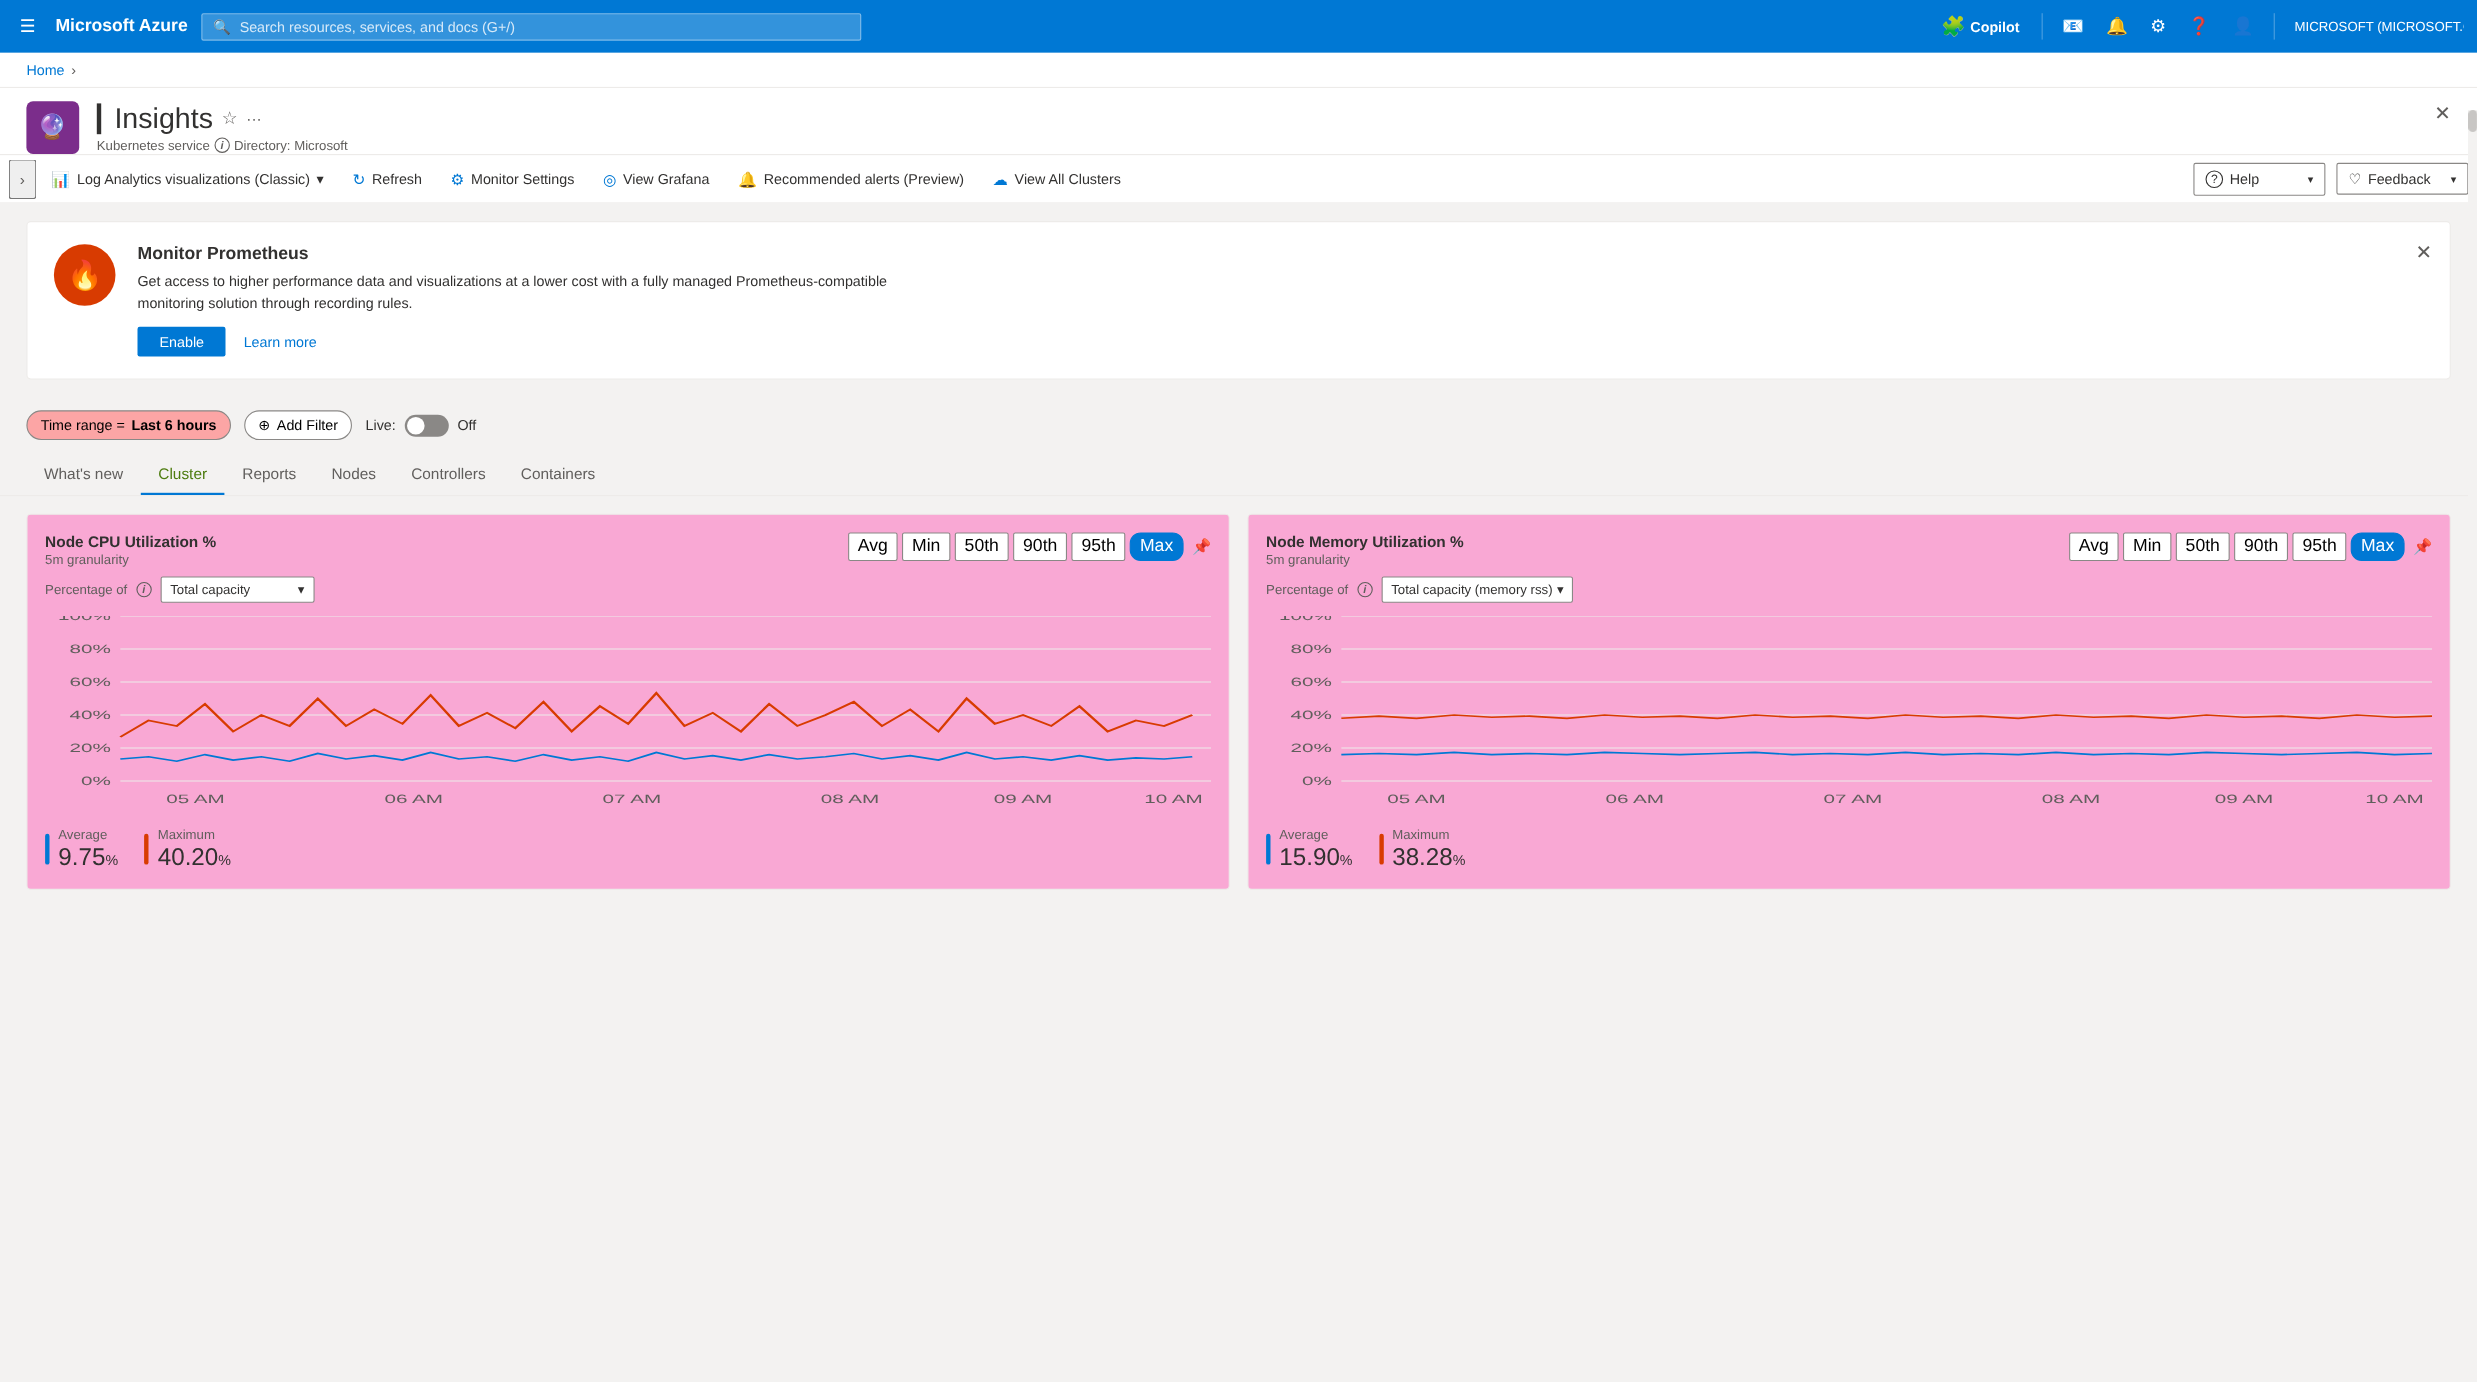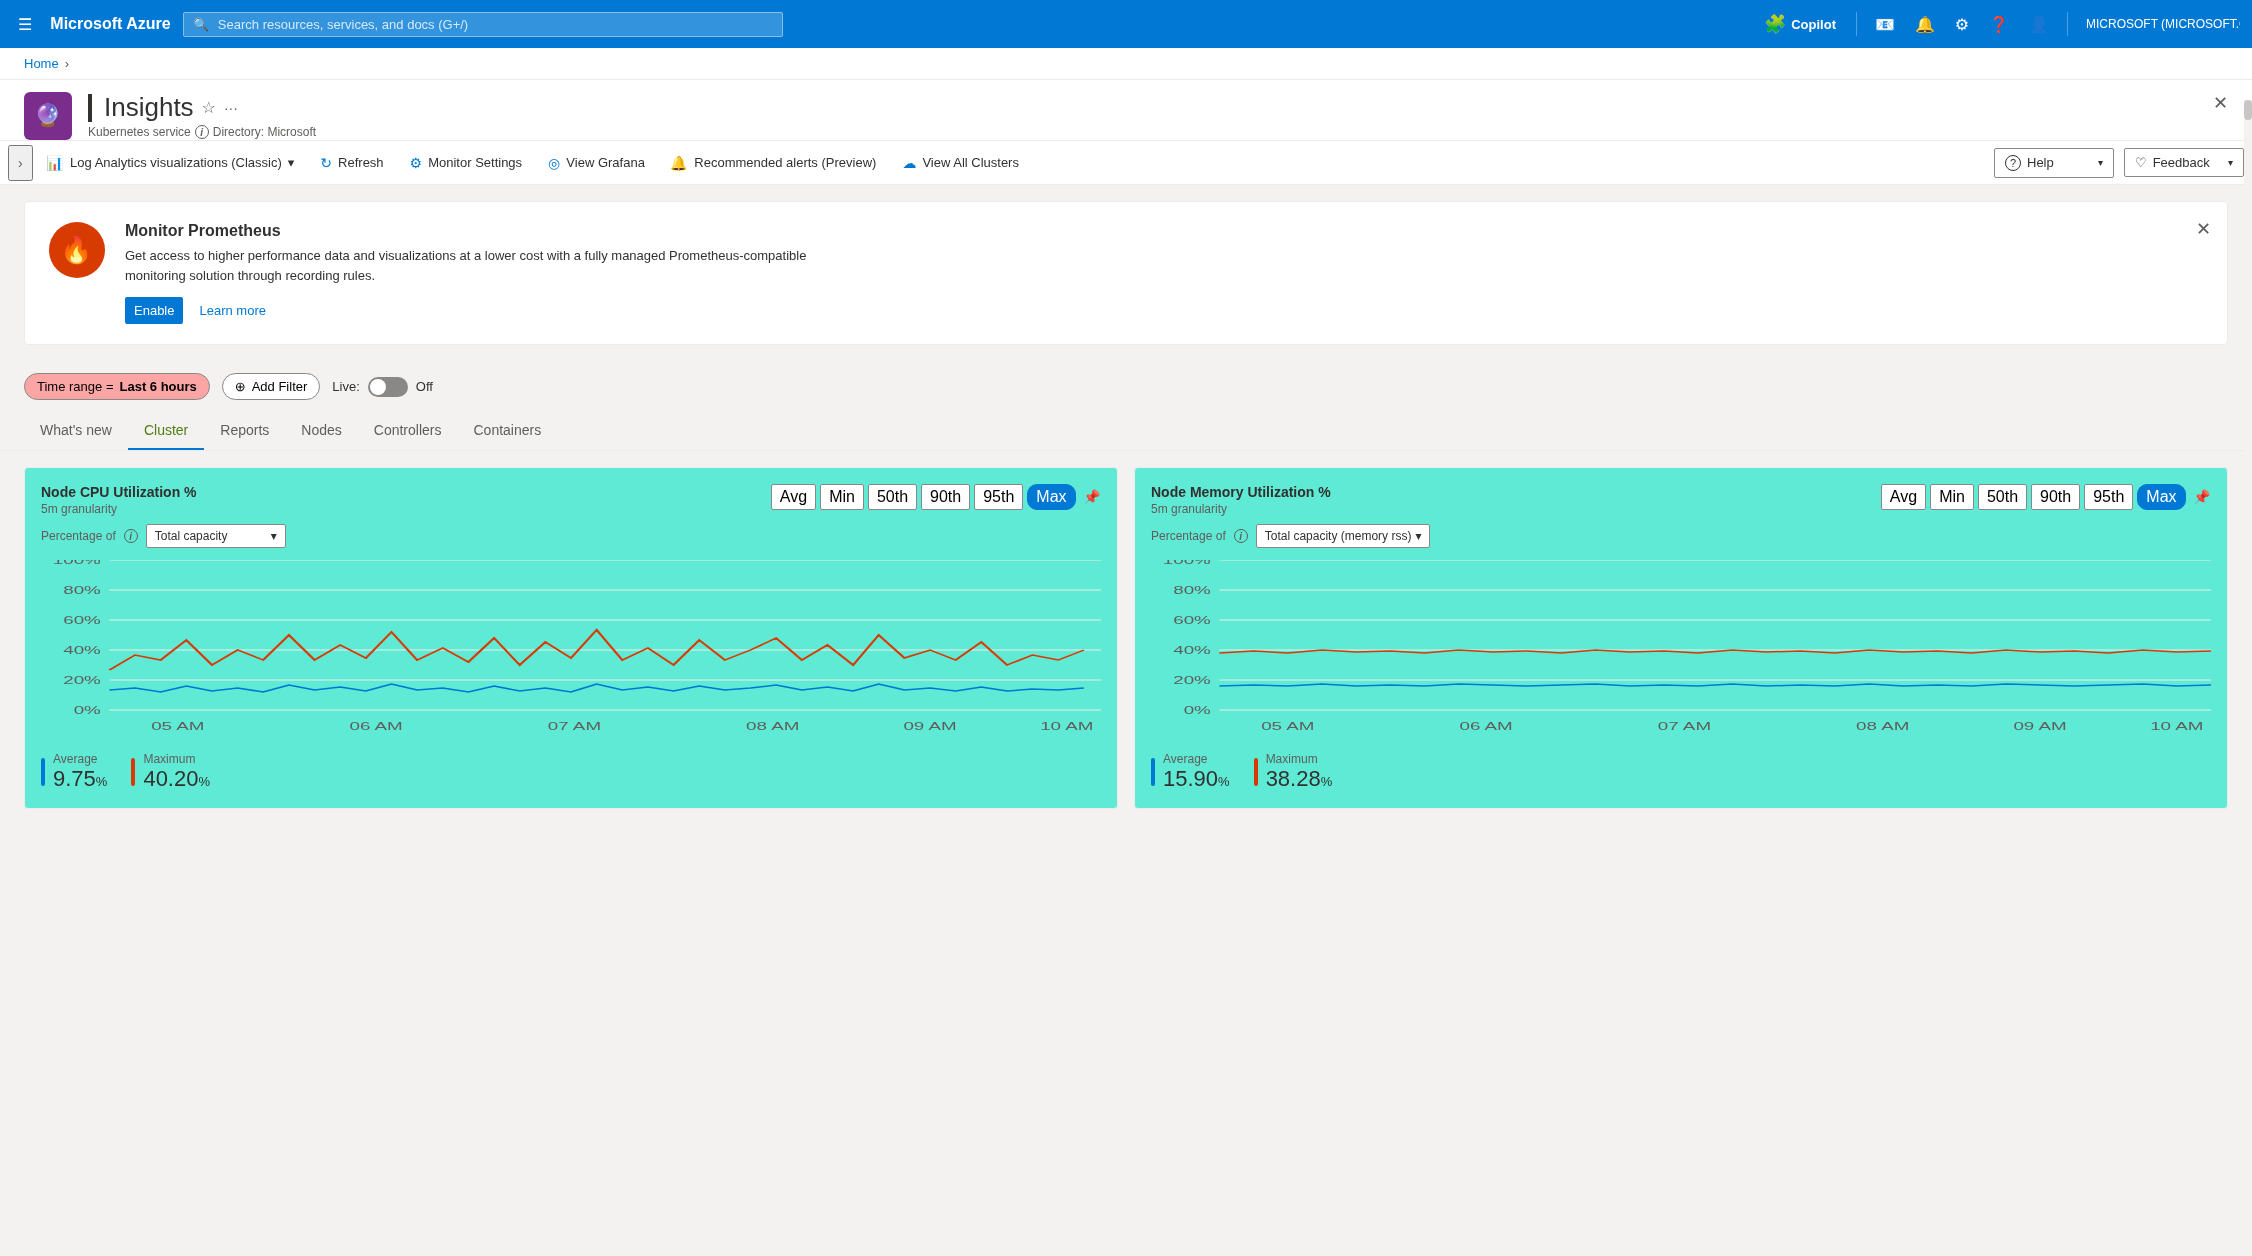--- a/index.html
+++ b/index.html
@@ -193,21 +193,21 @@
       font-size: 26px;
       flex-shrink: 0;
     }
     .banner-content h3 { font-size: 16px; font-weight: 600; margin-bottom: 6px; }
     .banner-content p { font-size: 13px; color: #323130; max-width: 700px; line-height: 1.5; }
     .banner-actions { display: flex; align-items: center; gap: 16px; margin-top: 12px; }
     .btn-primary {
       background: #0078d4;
       color: white;
       border: none;
-      padding: 6px 9px;
+      padding: 6px 20px;
       font-size: 13px;
       cursor: pointer;
       border-radius: 2px;
     }
     .learn-more { color: #0078d4; font-size: 13px; cursor: pointer; display: flex; align-items: center; gap: 4px; }
     .banner-close {
       position: absolute;
       right: 16px;
       top: 16px;
       background: none;
@@ -286,21 +286,21 @@
     .tab.active { color: #4d7c0f; border-bottom-color: #0078d4; font-weight: 500; }
 
     
     .charts-area {
       padding: 16px 24px;
       display: grid;
       grid-template-columns: 1fr 1fr;
       gap: 16px;
     }
     .chart-card {
-      background: #5eead4;
+      background: #f9a8d4;
       border: 1px solid #edebe9;
       border-radius: 4px;
       padding: 16px;
     }
     .chart-header { display: flex; align-items: flex-start; justify-content: space-between; margin-bottom: 8px; }
     .chart-title { font-size: 14px; font-weight: 600; }
     .chart-granularity { font-size: 12px; color: #605e5c; margin-top: 2px; }
     .chart-controls { display: flex; align-items: center; gap: 4px; }
     .metric-btn {
       padding: 3px 8px;

